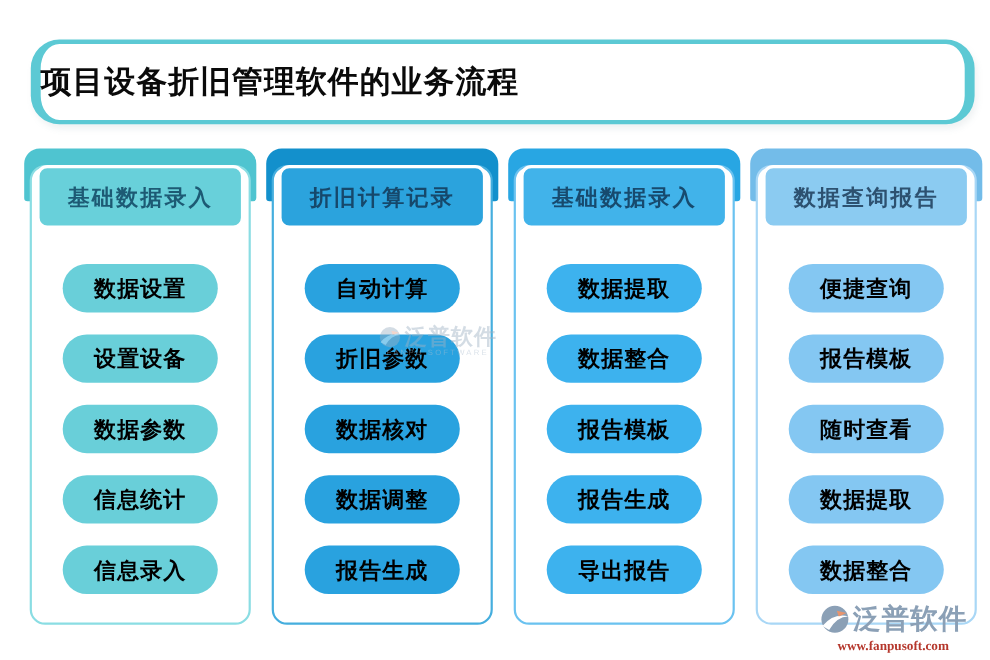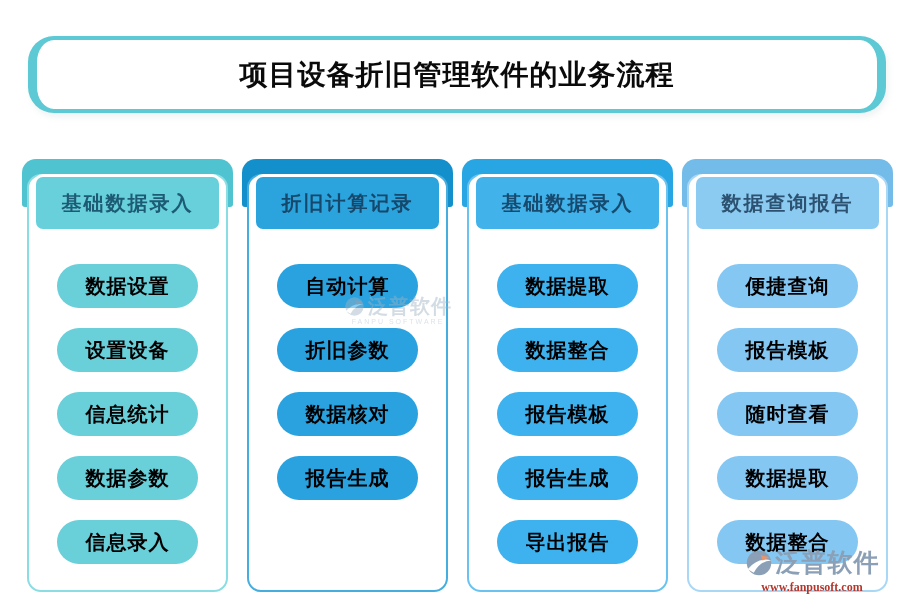--- a/index.html
+++ b/index.html
@@ -7,28 +7,28 @@
               font-family:"Liberation Sans", sans-serif; }
   .stage { position:relative; width:900px; height:600px; background:#fff; }
 
   
   .title-box{
     position:absolute; left:28px; top:36px; width:858px; height:77px;
     background:#fff;
     border:4px solid var(--title-border,#5cc9d4);
     border-left-width:9px; border-right-width:9px;
     border-radius:26px;
-    display:flex; align-items:center; justify-content:center;
+    display:flex; align-items:center; justify-content:flex-start;
     font-size:28px; font-weight:bold; color:#0a0a0a;
     letter-spacing:1px;
     box-shadow:2px 4px 6px rgba(120,150,160,.12);
   }
 
   
-  .col{ position:absolute; top:135px; width:211px; height:433px;margin-top:24px; }
+  .col{ position:absolute; top:135px; width:211px; height:433px; }
   .col-band{
     position:absolute; top:0; left:0; right:0; height:48px;
     background:var(--band); border-radius:14px 14px 3px 3px;
   }
   .col-panel{
     position:absolute; top:15px; left:5px; right:5px; bottom:0;
     background:#fff; border:2px solid var(--pbd);
     border-radius:14px;
   }
   .col-header{
@@ -80,36 +80,37 @@
 
   <div class="col" style="left: 22px; --band: #4fc4d0; --hbg: #68d0da; --htext: #1d5a74; --btn: #69cfd9; --pbd: #8adde3;">
     <div class="col-band"></div>
     <div class="col-panel"></div>
     <div class="col-header">
       <span>基础数据录入</span>
     </div>
     <div class="col-items">
       <div class="pill">数据设置</div>
       <div class="pill">设置设备</div>
+      <div class="pill">数据参数</div>
       <div class="pill">信息统计</div>
-      <div class="pill">数据参数</div>
       <div class="pill">信息录入</div>
     </div>
   </div>
 
   <div class="col" style="left: 242px; --band: #1390cc; --hbg: #2ba3dd; --htext: #16486b; --btn: #29a2df; --pbd: #45aede;">
     <div class="col-band"></div>
     <div class="col-panel"></div>
     <div class="col-header">
       <span>折旧计算记录</span>
     </div>
     <div class="col-items">
       <div class="pill">自动计算</div>
       <div class="pill">折旧参数</div>
       <div class="pill">数据核对</div>
+      <div class="pill">数据调整</div>
       <div class="pill">报告生成</div>
     </div>
   </div>
 
   <div class="col" style="left: 462px; --band: #28a6e3; --hbg: #41b3ea; --htext: #174a6e; --btn: #3db2ee; --pbd: #6ac2f0;">
     <div class="col-band"></div>
     <div class="col-panel"></div>
     <div class="col-header">
       <span>基础数据录入</span>
     </div>

